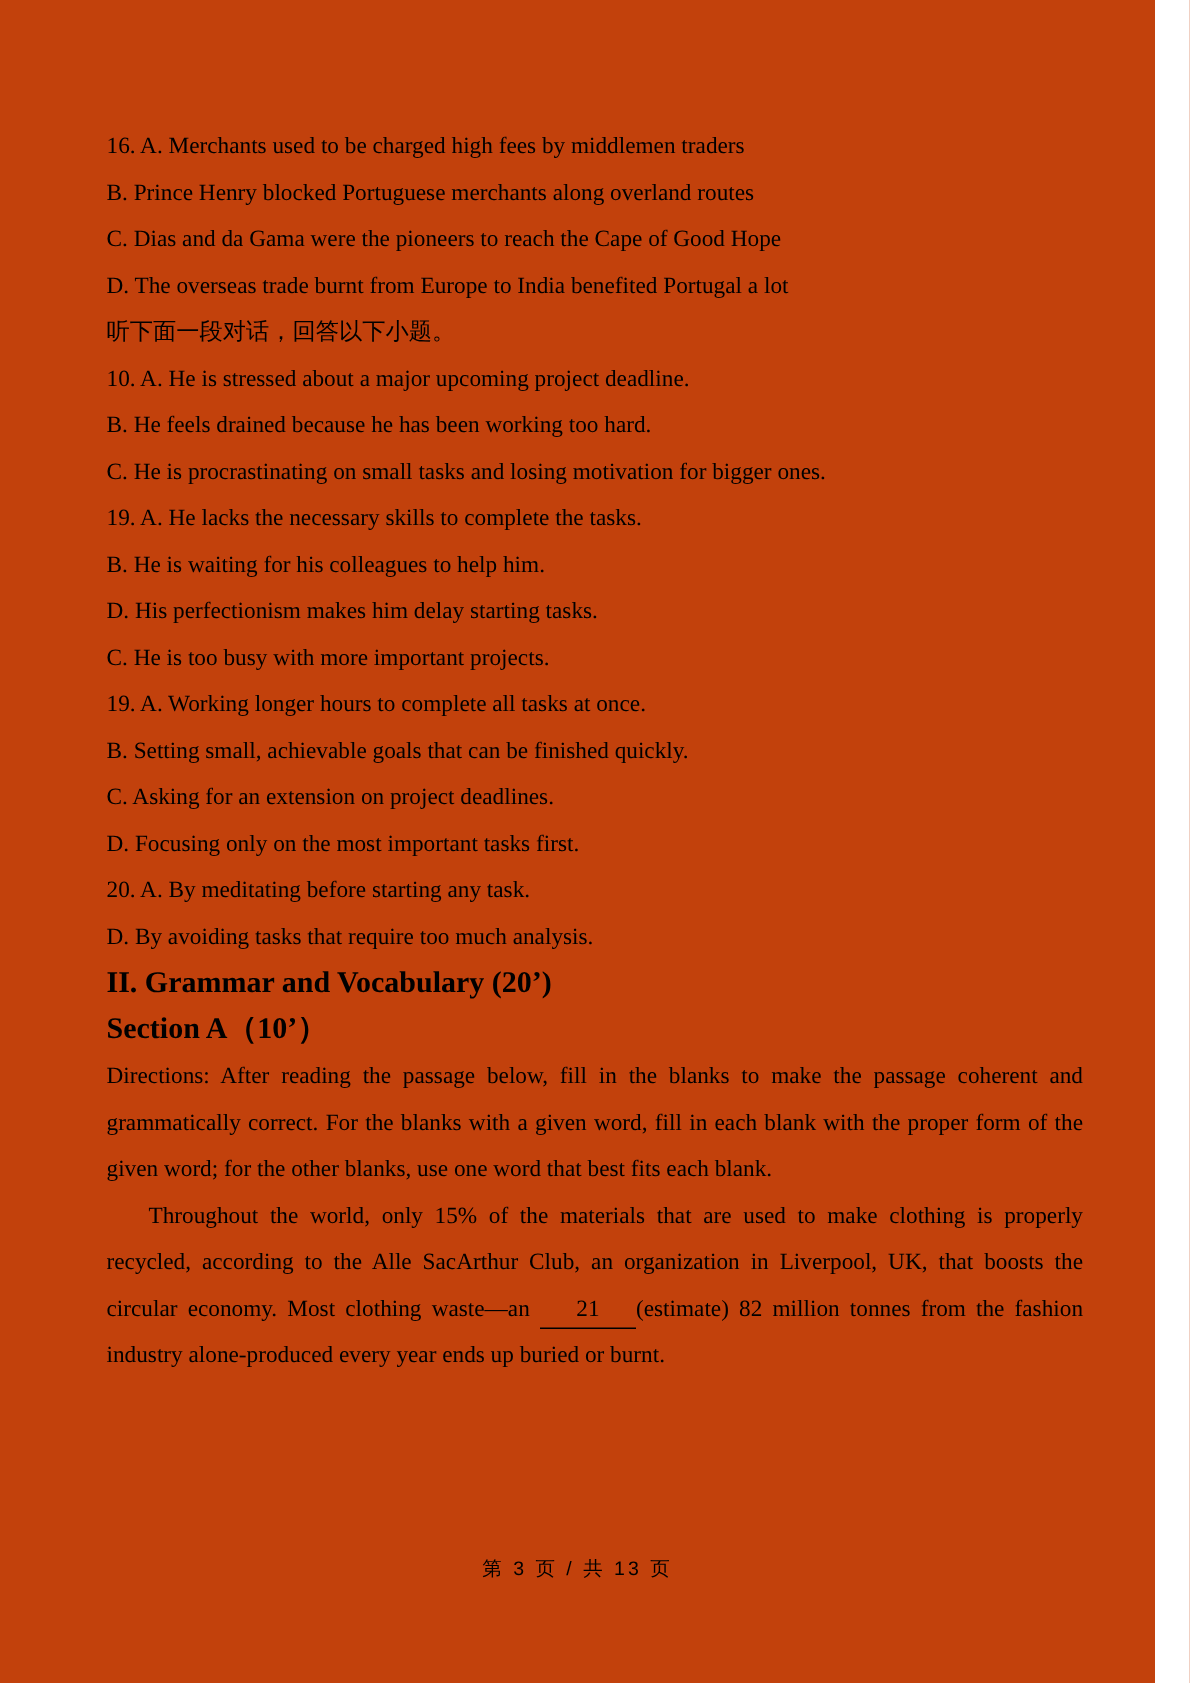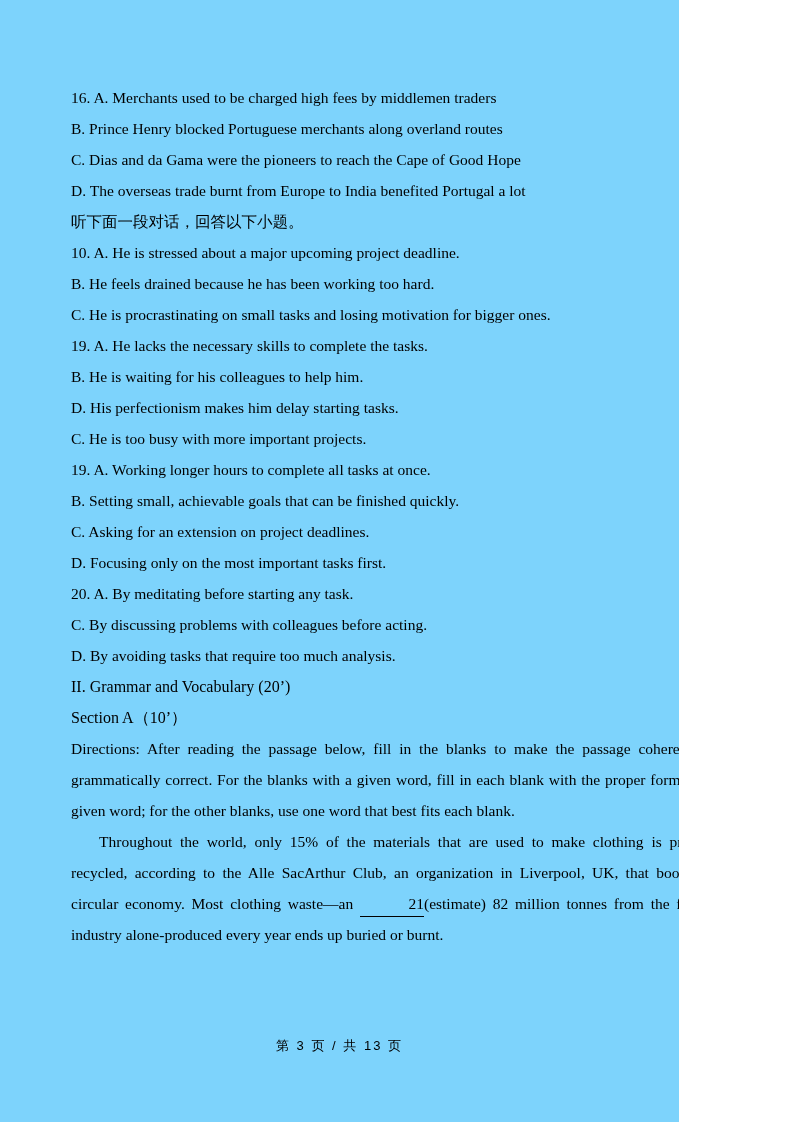--- a/index.html
+++ b/index.html
@@ -1,54 +1,54 @@
 <!DOCTYPE html>
 <html><head>
 <meta charset="utf-8">
 <style>
   * { box-sizing: border-box; }
   html, body { margin: 0; padding: 0; background: #ffffff; }
   .page {
     position: relative;
-    width: 679px;
+    width: 770px;
     height: 1122px;
-    background: #7dd3fc;
+    background: #c2410c;
     color: #000000;
     font-family: "Liberation Serif", "DejaVu Serif", serif;
     font-size: 15.5px;
     overflow: hidden;
   }
   .content {
     position: absolute;
     top: 82px;
     left: 71px;
     width: 651px;
   }
   .line {
     height: 31px;
     line-height: 31px;
     white-space: nowrap;
   }
   .heading {
-    font-weight: normal;
-    font-size: 16px;
+    font-weight: bold;
+    font-size: 20px;
   }
   .para {
     margin: 0;
     line-height: 31px;
     text-align: justify;
   }
   .passage {
     text-indent: 28px;
   }
   .blank {
     display: inline-block;
     width: 64px;
     text-indent: 0;
-    text-align: right;
+    text-align: center;
     border-bottom: 1px solid #000000;
     line-height: 24px;
   }
   .footer {
     position: absolute;
     top: 1030px;
     left: 0;
     width: 100%;
     height: 31px;
     line-height: 31px;
@@ -79,21 +79,20 @@
     <div class="line">B. He is waiting for his colleagues to help him.</div>
     <div class="line">D. His perfectionism makes him delay starting tasks.</div>
     <div class="line">C. He is too busy with more important projects.</div>
 
     <div class="line">19. A. Working longer hours to complete all tasks at once.</div>
     <div class="line">B. Setting small, achievable goals that can be finished quickly.</div>
     <div class="line">C. Asking for an extension on project deadlines.</div>
     <div class="line">D. Focusing only on the most important tasks first.</div>
 
     <div class="line">20. A. By meditating before starting any task.</div>
-    <div class="line">C. By discussing problems with colleagues before acting.</div>
     <div class="line">D. By avoiding tasks that require too much analysis.</div>
 
     <div class="line heading">II. Grammar and Vocabulary (20’)</div>
     <div class="line heading">Section A（10’）</div>
 
     <p class="para">Directions: After reading the passage below, fill in the blanks to make the passage coherent and grammatically correct. For the blanks with a given word, fill in each blank with the proper form of the given word; for the other blanks, use one word that best fits each blank.</p>
 
     <p class="para passage"><span>Throughout the world, only 15% of the materials that are used to make clothing is properly recycled, according to the Alle SacArthur Club, an organization in Liverpool, UK, that boosts the circular economy. Most clothing waste—an</span> <span class="blank"><span>21</span></span><span>(estimate) 82 million tonnes from the fashion industry alone-produced every year ends up buried or burnt.</span></p>
 
   </div>

